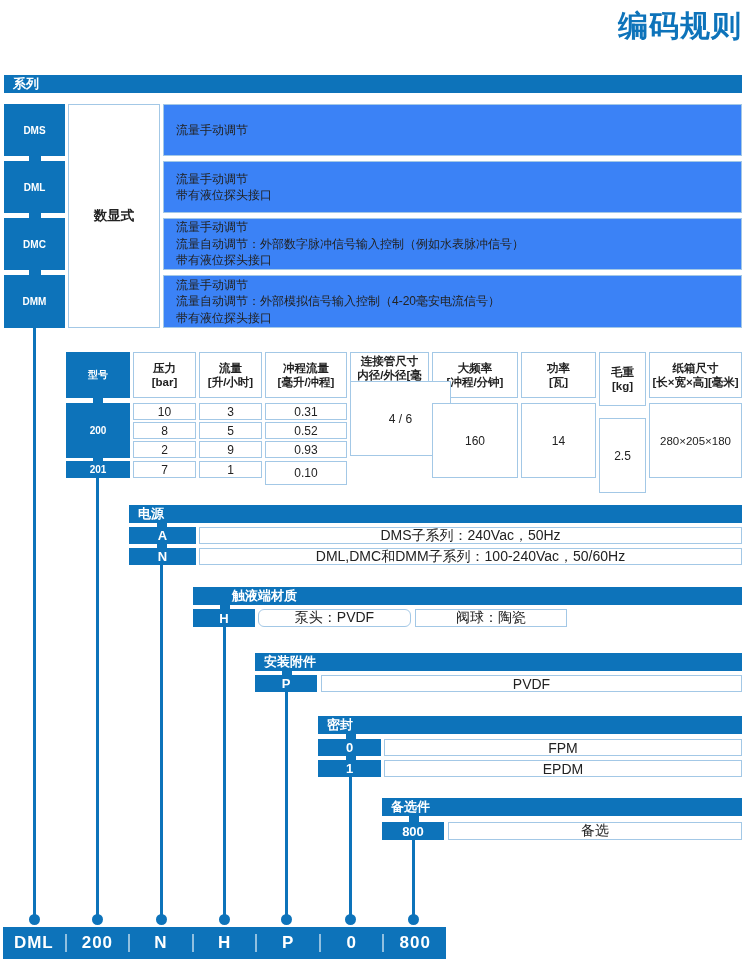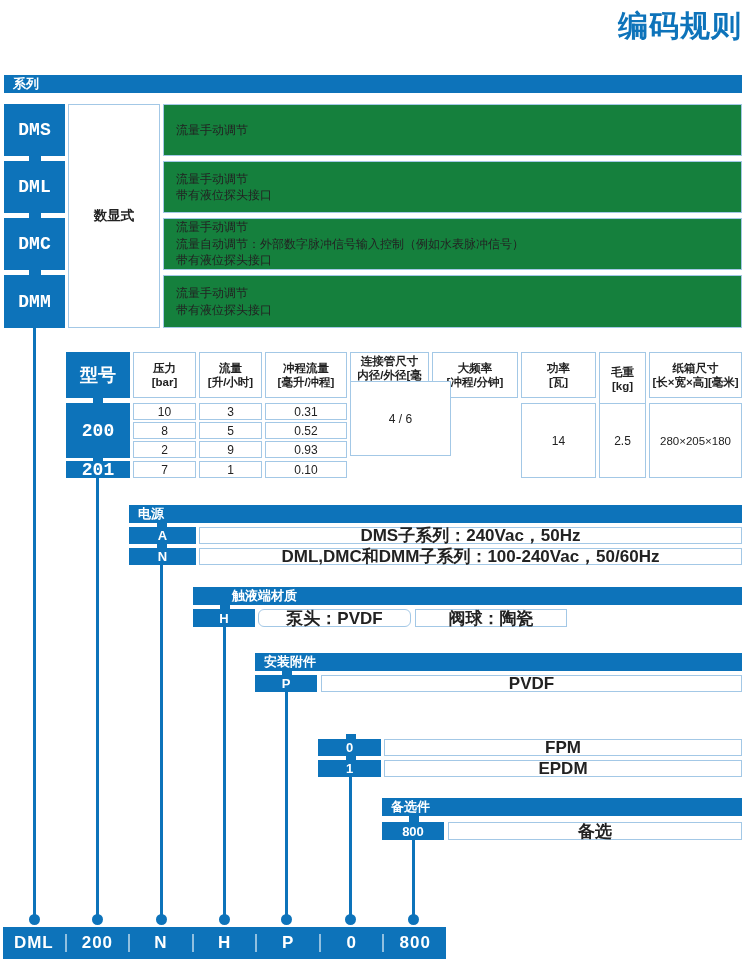--- a/index.html
+++ b/index.html
@@ -7,28 +7,28 @@
     --light-border:#a3c8e6;
     --text-dark:#222222;
   }
   html,body{margin:0;padding:0;background:#fff;}
   body{font-family:"Liberation Sans","DejaVu Sans",sans-serif;}
   #page{position:relative;width:750px;height:973px;background:#ffffff;overflow:hidden;}
   .abs{position:absolute;box-sizing:border-box;}
   .title{font-size:30px;font-weight:bold;color:var(--primary);text-align:right;letter-spacing:1px;}
   .hbar{background:var(--primary);color:#fff;font-weight:bold;font-size:13px;display:flex;align-items:center;padding-left:9px;}
   .bluebox{background:var(--primary);color:#fff;font-weight:bold;display:flex;align-items:center;justify-content:center;}
-  .code-lg{font-size:18px;font-family:Liberation Mono, monospace;}
+  .code-lg{font-size:10px;}
   .code-sm{font-size:13px;}
   .wbox{background:#fff;border:1px solid var(--light-border);display:flex;align-items:center;justify-content:center;
         font-size:12px;color:var(--text-dark);text-align:center;}
-  .desc{background:#15803d;border:1px solid var(--light-border);display:flex;flex-direction:column;justify-content:center;
+  .desc{background:#3b82f6;border:1px solid var(--light-border);display:flex;flex-direction:column;justify-content:center;
         padding:2px 12px;font-size:12px;color:var(--text-dark);line-height:16.5px;}
   .hdr2{flex-direction:column;font-weight:bold;font-size:11.5px;line-height:14px;}
-  .valbox{font-weight:bold;font-size:17px;}
+  .valbox{font-weight:normal;font-size:14px;}
   .typebox{font-weight:bold;font-size:13.5px;}
   .vline{background:var(--primary);width:3px;}
   .tab{background:var(--primary);width:10px;}
   .dot{background:var(--primary);width:11px;height:11px;border-radius:50%;}
   .codebar{background:var(--primary);display:flex;align-items:stretch;}
   .seg{flex:1;display:flex;align-items:center;justify-content:center;color:#fff;font-weight:bold;font-size:17px;letter-spacing:1px;}
   .sep{width:2px;height:18px;background:rgba(255,255,255,0.55);align-self:center;}
 </style>
 </head>
 <body>
@@ -65,20 +65,21 @@
     <div>流量手动调节</div>
     <div>带有液位探头接口</div>
   </div>
   <div class="abs desc" style="left:163px;top:218px;width:579px;height:52px;">
     <div>流量手动调节</div>
     <div>流量自动调节：外部数字脉冲信号输入控制（例如水表脉冲信号）</div>
     <div>带有液位探头接口</div>
   </div>
   <div class="abs desc" style="left:163px;top:275px;width:579px;height:53px;">
     <div>流量手动调节</div>
+    <div>流量自动调节：外部模拟信号输入控制（4-20毫安电流信号）</div>
     <div>带有液位探头接口</div>
   </div>
 
   <div class="abs bluebox code-lg" style="left:66px;top:352px;width:64px;height:46px;">型号</div>
 
   <div class="abs wbox hdr2" style="left:133px;top:352px;width:63px;height:46px;">
     <div>压力</div>
     <div>[bar]</div>
   </div>
   <div class="abs wbox hdr2" style="left:199px;top:352px;width:63px;height:46px;">
@@ -123,25 +124,26 @@
   <div class="abs wbox" style="left:133px;top:422px;width:63px;height:17px;">8</div>
   <div class="abs wbox" style="left:199px;top:422px;width:63px;height:17px;">5</div>
   <div class="abs wbox" style="left:265px;top:422px;width:82px;height:17px;">0.52</div>
 
   <div class="abs wbox" style="left:133px;top:441px;width:63px;height:17px;">2</div>
   <div class="abs wbox" style="left:199px;top:441px;width:63px;height:17px;">9</div>
   <div class="abs wbox" style="left:265px;top:441px;width:82px;height:17px;">0.93</div>
 
   <div class="abs wbox" style="left:133px;top:461px;width:63px;height:17px;">7</div>
   <div class="abs wbox" style="left:199px;top:461px;width:63px;height:17px;">1</div>
-  <div class="abs wbox" style="left:265px;top:461px;width:82px;height:17px;">0.10</div>
+  <div class="abs wbox" style="left:265px;top:461px;width:82px;height:24px;">0.10</div>
 
   <div class="abs wbox" style="left:350px;top:381px;width:101px;height:75px;text-align:center;">4 / 6</div>
+  <div class="abs wbox" style="left:432px;top:403px;width:86px;height:75px;">160</div>
   <div class="abs wbox" style="left:521px;top:403px;width:75px;height:75px;">14</div>
-  <div class="abs wbox" style="left:599px;top:403px;width:47px;height:75px;">2.5</div>
+  <div class="abs wbox" style="left:599px;top:418px;width:47px;height:75px;">2.5</div>
   <div class="abs wbox" style="left:649px;top:403px;width:93px;height:75px;font-size:11.5px;">280×205×180</div>
 
   <div class="abs hbar" style="left:129px;top:505px;width:613px;height:18px;">电源</div>
   <div class="abs tab" style="left:157px;top:523px;height:4px;"></div>
   <div class="abs bluebox code-sm" style="left:129px;top:527px;width:67px;height:17px;">A</div>
   <div class="abs wbox valbox" style="left:199px;top:527px;width:543px;height:17px;">DMS子系列：240Vac，50Hz</div>
   <div class="abs tab" style="left:157px;top:544px;height:4px;"></div>
   <div class="abs bluebox code-sm" style="left:129px;top:548px;width:67px;height:17px;">N</div>
   <div class="abs wbox valbox" style="left:199px;top:548px;width:543px;height:17px;">DML,DMC和DMM子系列：100-240Vac，50/60Hz</div>
 
@@ -149,20 +151,21 @@
   <div class="abs tab" style="left:220px;top:605px;height:4px;"></div>
   <div class="abs bluebox code-sm" style="left:193px;top:609px;width:62px;height:18px;">H</div>
   <div class="abs wbox valbox" style="left:258px;top:609px;width:153px;height:18px;border-radius:6px;">泵头：PVDF</div>
   <div class="abs wbox valbox" style="left:415px;top:609px;width:152px;height:18px;">阀球：陶瓷</div>
 
   <div class="abs hbar" style="left:255px;top:653px;width:487px;height:18px;">安装附件</div>
   <div class="abs tab" style="left:282px;top:671px;height:4px;"></div>
   <div class="abs bluebox code-sm" style="left:255px;top:675px;width:62px;height:17px;">P</div>
   <div class="abs wbox valbox" style="left:321px;top:675px;width:421px;height:17px;">PVDF</div>
 
+  <div class="abs hbar" style="left:318px;top:716px;width:424px;height:18px;">密封</div>
   <div class="abs tab" style="left:346px;top:734px;height:5px;"></div>
   <div class="abs bluebox code-sm" style="left:318px;top:739px;width:63px;height:17px;">0</div>
   <div class="abs wbox valbox" style="left:384px;top:739px;width:358px;height:17px;">FPM</div>
   <div class="abs tab" style="left:346px;top:756px;height:4px;"></div>
   <div class="abs bluebox code-sm" style="left:318px;top:760px;width:63px;height:17px;">1</div>
   <div class="abs wbox valbox" style="left:384px;top:760px;width:358px;height:17px;">EPDM</div>
 
   <div class="abs hbar" style="left:382px;top:798px;width:360px;height:18px;">备选件</div>
   <div class="abs tab" style="left:409px;top:816px;height:6px;"></div>
   <div class="abs bluebox code-sm" style="left:382px;top:822px;width:62px;height:18px;">800</div>

